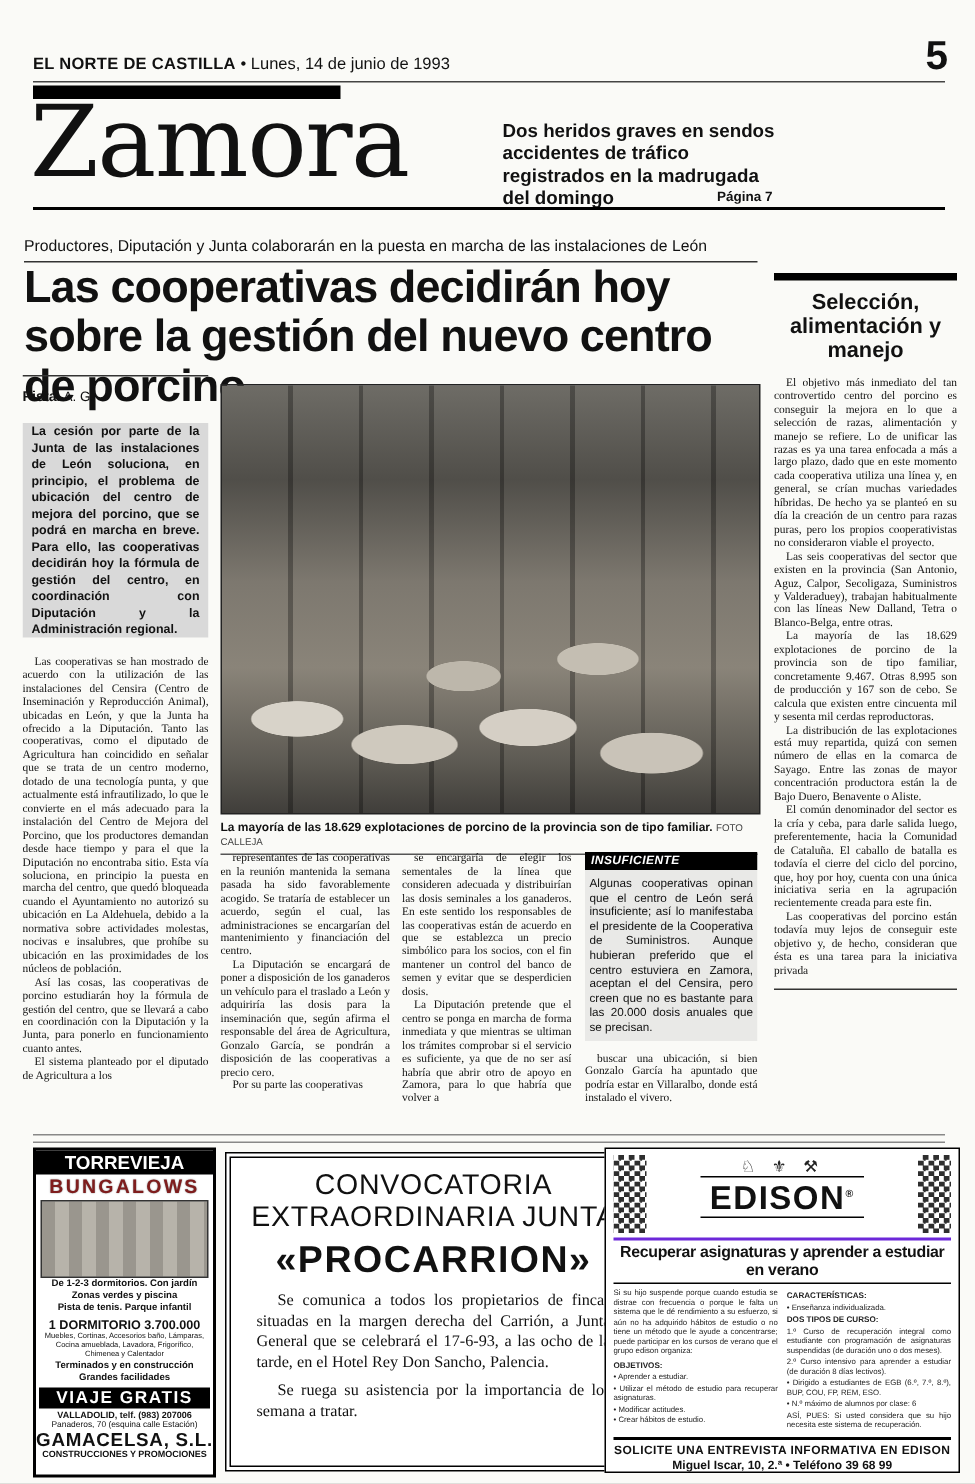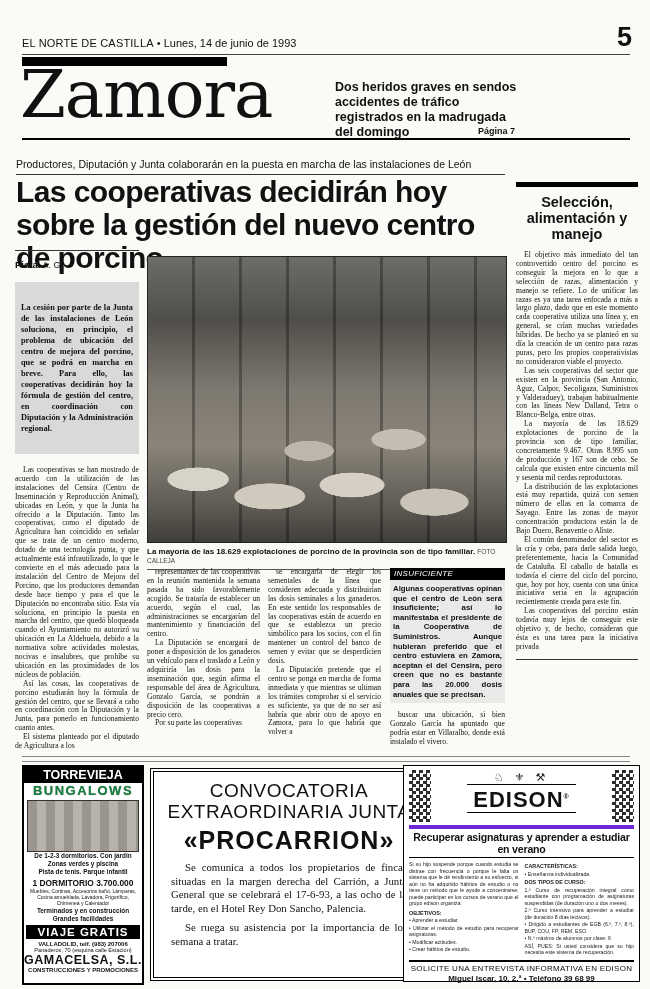--- a/index.html
+++ b/index.html
@@ -2,21 +2,21 @@
 <html><head>
 <meta charset="utf-8">
 <style>
   html,body{margin:0;padding:0;background:#c9c9c6;}
   .page{position:relative;width:650px;height:989px;background:#fafaf7;margin:0 auto;
         font-family:"Liberation Serif","DejaVu Serif",serif;color:#111;overflow:hidden;}
   .abs{position:absolute;}
 
   
   .nameplate{left:22px;top:37px;font-family:"Liberation Sans",sans-serif;font-size:11px;}
-  .nameplate b{font-weight:normal;letter-spacing:.2px;}
+  .nameplate b{font-weight:bold;letter-spacing:.2px;}
   .pageno{right:18px;top:22px;font-family:"Liberation Sans",sans-serif;font-size:27px;font-weight:bold;}
   .hdr-rule{left:22px;width:608px;top:54px;height:1px;background:#444;}
   .hdr-bar{left:22px;top:57px;width:205px;height:9px;background:#000;}
   .section-title{left:20px;top:56px;font-family:"DejaVu Serif",serif;font-size:66px;letter-spacing:-1px;}
   .teaser{left:335px;top:80px;width:190px;font-family:"Liberation Sans",sans-serif;
           font-size:12.5px;font-weight:bold;line-height:15px;}
   .teaser-pageref{left:335px;top:126px;width:180px;text-align:right;font-family:"Liberation Sans",sans-serif;
           font-size:9px;font-weight:bold;}
   .main-rule{left:22px;top:138px;width:608px;height:2px;background:#000;}
 
@@ -24,21 +24,21 @@
   .kicker{left:16px;top:158px;width:489px;font-family:Liberation Sans, sans-serif;font-size:10.5px;
           padding-bottom:4px;border-bottom:1px solid #333;}
   .headline{left:16px;top:175px;width:494px;font-family:"Liberation Sans",sans-serif;
             font-size:30px;font-weight:bold;line-height:33px;letter-spacing:-.6px;}
 
   
   .colA{left:15px;top:250px;width:124px;height:508px;overflow:hidden;}
   .byline-rule{height:1px;background:#333;margin-bottom:8px;}
   .byline{font-family:"Liberation Sans",sans-serif;font-size:9px;margin-bottom:12px;}
   .byline b{font-size:9.5px;}
-  .leadbox{background:#d9d9d9;padding:20px 6px;font-family:Liberation Serif, serif;
+  .leadbox{background:#d9d9d9;padding:0 6px;font-family:Liberation Sans, sans-serif;
            font-size:8.3px;font-weight:bold;line-height:11px;text-align:justify;margin-bottom:12px;}
   .bodytext p{margin:0;font-size:7.6px;line-height:8.9px;text-align:justify;text-indent:8px;}
 
   
   .photo{left:147px;top:256px;width:358px;height:285px;
     background:
       radial-gradient(ellipse 52px 20px at 14% 78%, #d8d3c9 0 58%, transparent 60%),
       radial-gradient(ellipse 60px 22px at 34% 84%, #cfc9be 0 58%, transparent 60%),
       radial-gradient(ellipse 55px 21px at 57% 80%, #d5cfc5 0 58%, transparent 60%),
       radial-gradient(ellipse 58px 23px at 80% 86%, #c9c3b8 0 58%, transparent 60%),
@@ -50,38 +50,38 @@
   .caption{left:147px;top:547px;width:358px;font-family:"Liberation Sans",sans-serif;font-size:8px;
            font-weight:bold;padding-bottom:4px;border-bottom:1px solid #555;}
   .caption .credit{font-weight:normal;font-size:6.5px;color:#444;}
 
   
   .colB{left:147px;top:568px;width:113px;height:195px;overflow:hidden;}
   .colC{left:268px;top:568px;width:113px;height:195px;overflow:hidden;}
   .colD{left:390px;top:568px;width:115px;height:195px;overflow:hidden;}
   .insufbox{margin-bottom:8px;}
   .insufbox .ititle{background:#000;color:#fff;font-family:"Liberation Sans",sans-serif;
-       font-size:8px;font-weight:normal;font-style:italic;padding:1px 4px 2px;letter-spacing:.3px;}
+       font-size:8px;font-weight:bold;font-style:italic;padding:1px 4px 2px;letter-spacing:.3px;}
   .insufbox .ibody{background:#e9e9e7;font-family:"Liberation Sans",sans-serif;font-size:7.8px;
-       font-weight:bold;line-height:9.6px;text-align:justify;padding:4px 3px;}
+       font-weight:normal;line-height:9.6px;text-align:justify;padding:4px 3px;}
 
   
   .sidebar{left:516px;top:182px;width:122px;height:563px;overflow:hidden;}
   .sb-bar{height:5px;background:#000;margin-bottom:7px;}
   .sb-title{font-family:"Liberation Sans",sans-serif;font-size:14.5px;font-weight:bold;
             text-align:center;line-height:16px;margin-bottom:9px;}
   .sb-end{height:1px;background:#333;margin-top:7px;}
 
   
   .bottom-rule{left:22px;top:756px;width:608px;height:4px;border-top:1px solid #888;border-bottom:1px solid #888;}
 
   .ad-torre{left:22px;top:765px;width:118px;height:216px;border:2px solid #000;background:#fff;
             font-family:"Liberation Sans",sans-serif;text-align:center;}
   .t-title1{background:#000;color:#fff;font-weight:bold;font-size:12.5px;padding:1px 0;}
-  .t-title2{font-weight:bold;font-size:13px;letter-spacing:1.5px;color:#15803d;
+  .t-title2{font-weight:bold;font-size:13px;letter-spacing:1.5px;color:#7f1d1d;
             text-shadow:0 0 1px #777;padding:0 0 2px;}
   .t-photo{height:50px;margin:0 3px;background:
       repeating-linear-gradient(90deg,#9a968e 0 9px,#b7b3aa 9px 18px),
       linear-gradient(180deg,#b0aca3,#7c7870);border:1px solid #333;}
   .t-line{font-size:6.4px;font-weight:bold;line-height:8px;}
   .t-price{font-size:8.4px;font-weight:bold;margin-top:2px;}
   .t-includes{font-size:5px;line-height:5.8px;margin:1px 2px;}
   .t-status{font-size:6.4px;font-weight:bold;line-height:8px;}
   .t-banner{background:#000;color:#fff;font-weight:bold;font-size:11.5px;letter-spacing:1px;
             margin:2px 2px;padding:1px 0;}
@@ -100,30 +100,30 @@
 
   .ad-edison{left:403px;top:765px;width:237px;height:217px;border:1px solid #000;background:#fff;
              font-family:"Liberation Sans",sans-serif;box-sizing:border-box;padding:4px 5px;}
   .e-top{display:flex;align-items:stretch;justify-content:space-between;height:52px;}
   .e-checker{width:22px;background:repeating-conic-gradient(#2e2e2e 0% 25%,#fff 0% 50%) 0 0/7px 7px;}
   .e-logo-wrap{flex:1;text-align:center;}
   .e-icons{font-size:11px;letter-spacing:4px;color:#222;margin-top:1px;}
   .e-logo{display:inline-block;border-top:1px solid #000;border-bottom:1px solid #000;
           font-size:22px;font-weight:bold;letter-spacing:1px;padding:0 6px;line-height:24px;}
   .e-reg{font-size:7px;vertical-align:super;}
-  .e-headline{font-size:10.6px;font-weight:bold;border-top:4px solid #6d28d9;border-bottom:1px solid #000;
+  .e-headline{font-size:10.6px;font-weight:bold;border-top:2px solid #6d28d9;border-bottom:1px solid #000;
               padding:2px 0;margin:3px 0 3px;text-align:center;letter-spacing:-.2px;}
   .e-cols{display:flex;gap:6px;}
   .e-col{flex:1;font-size:5.2px;line-height:6.5px;text-align:justify;color:#222;}
   .e-col p{margin:0 0 3px;}
   .e-subhead{font-weight:bold;font-size:5.4px;margin:2px 0 1px;}
   .e-list p{margin:0 0 1px;text-indent:0;}
   .e-list.bullets p::before{content:"• ";}
   .e-footer{border-top:2px solid #000;margin-top:3px;padding-top:2px;text-align:center;}
-  .e-f1{font-size:8px;font-weight:normal;letter-spacing:.3px;}
+  .e-f1{font-size:8px;font-weight:bold;letter-spacing:.3px;}
   .e-f2{font-size:8px;font-weight:bold;margin-top:1px;}
 </style>
 </head>
 <body>
 
 <div class="page">
 
   <div class="abs nameplate">
     <b>EL NORTE DE CASTILLA</b>
     <span>•</span>

